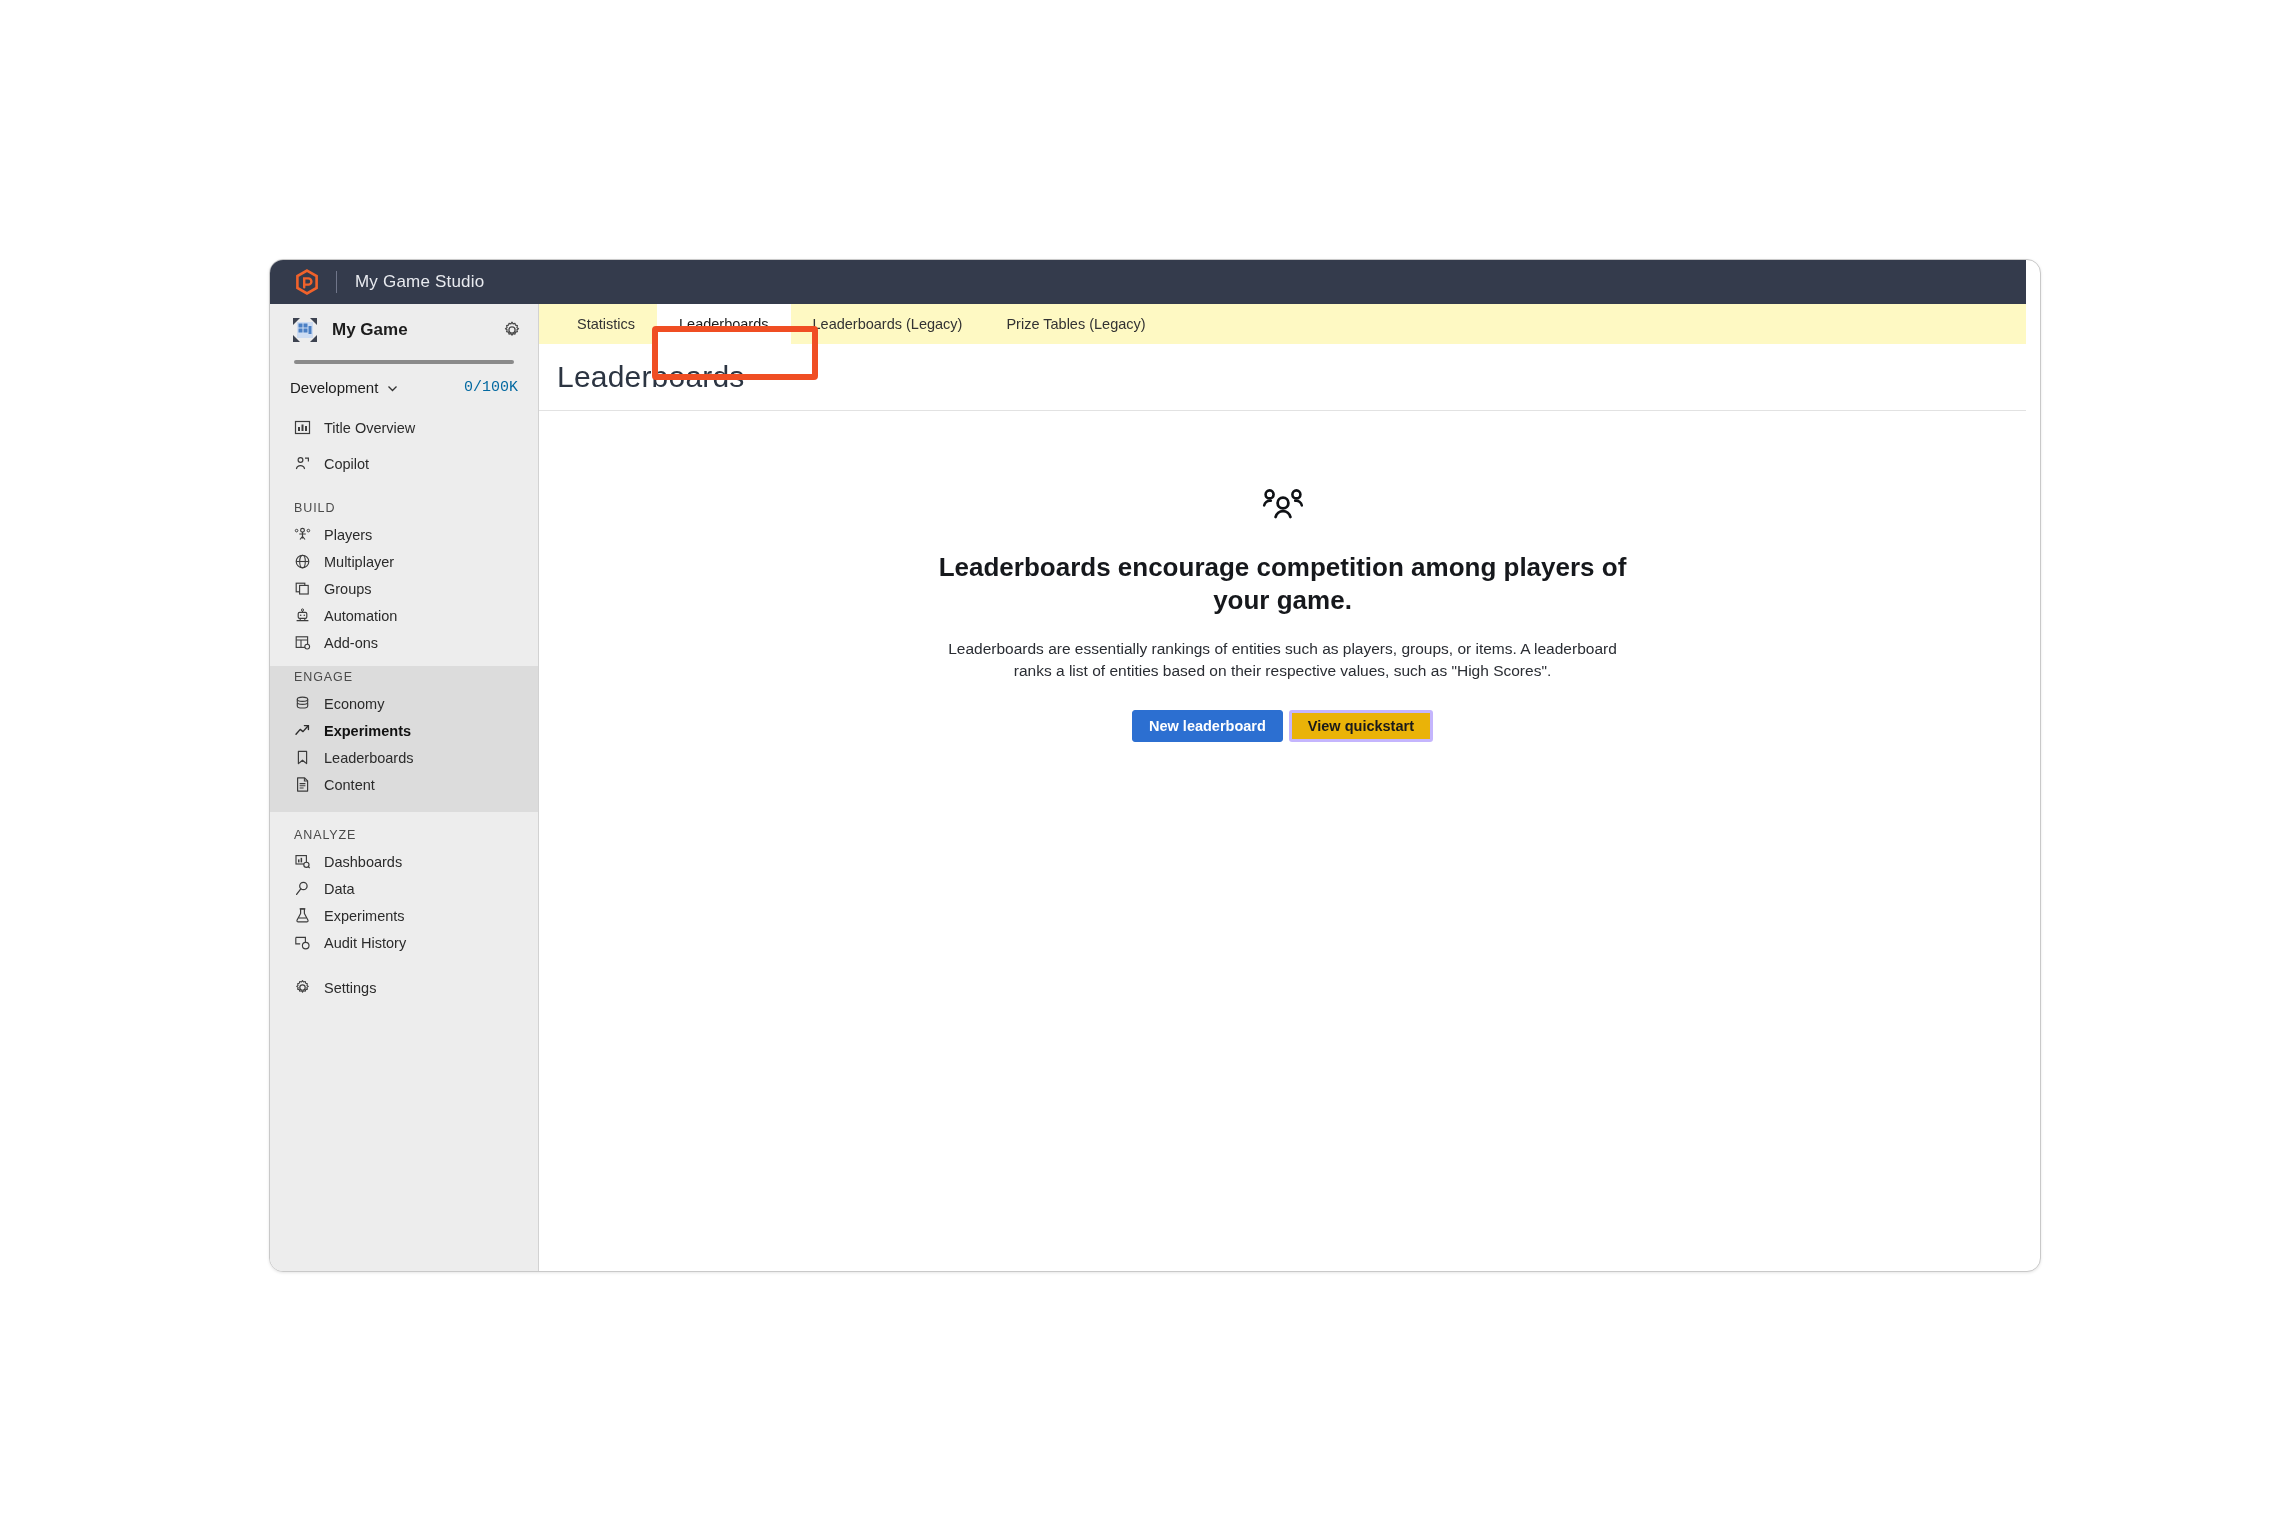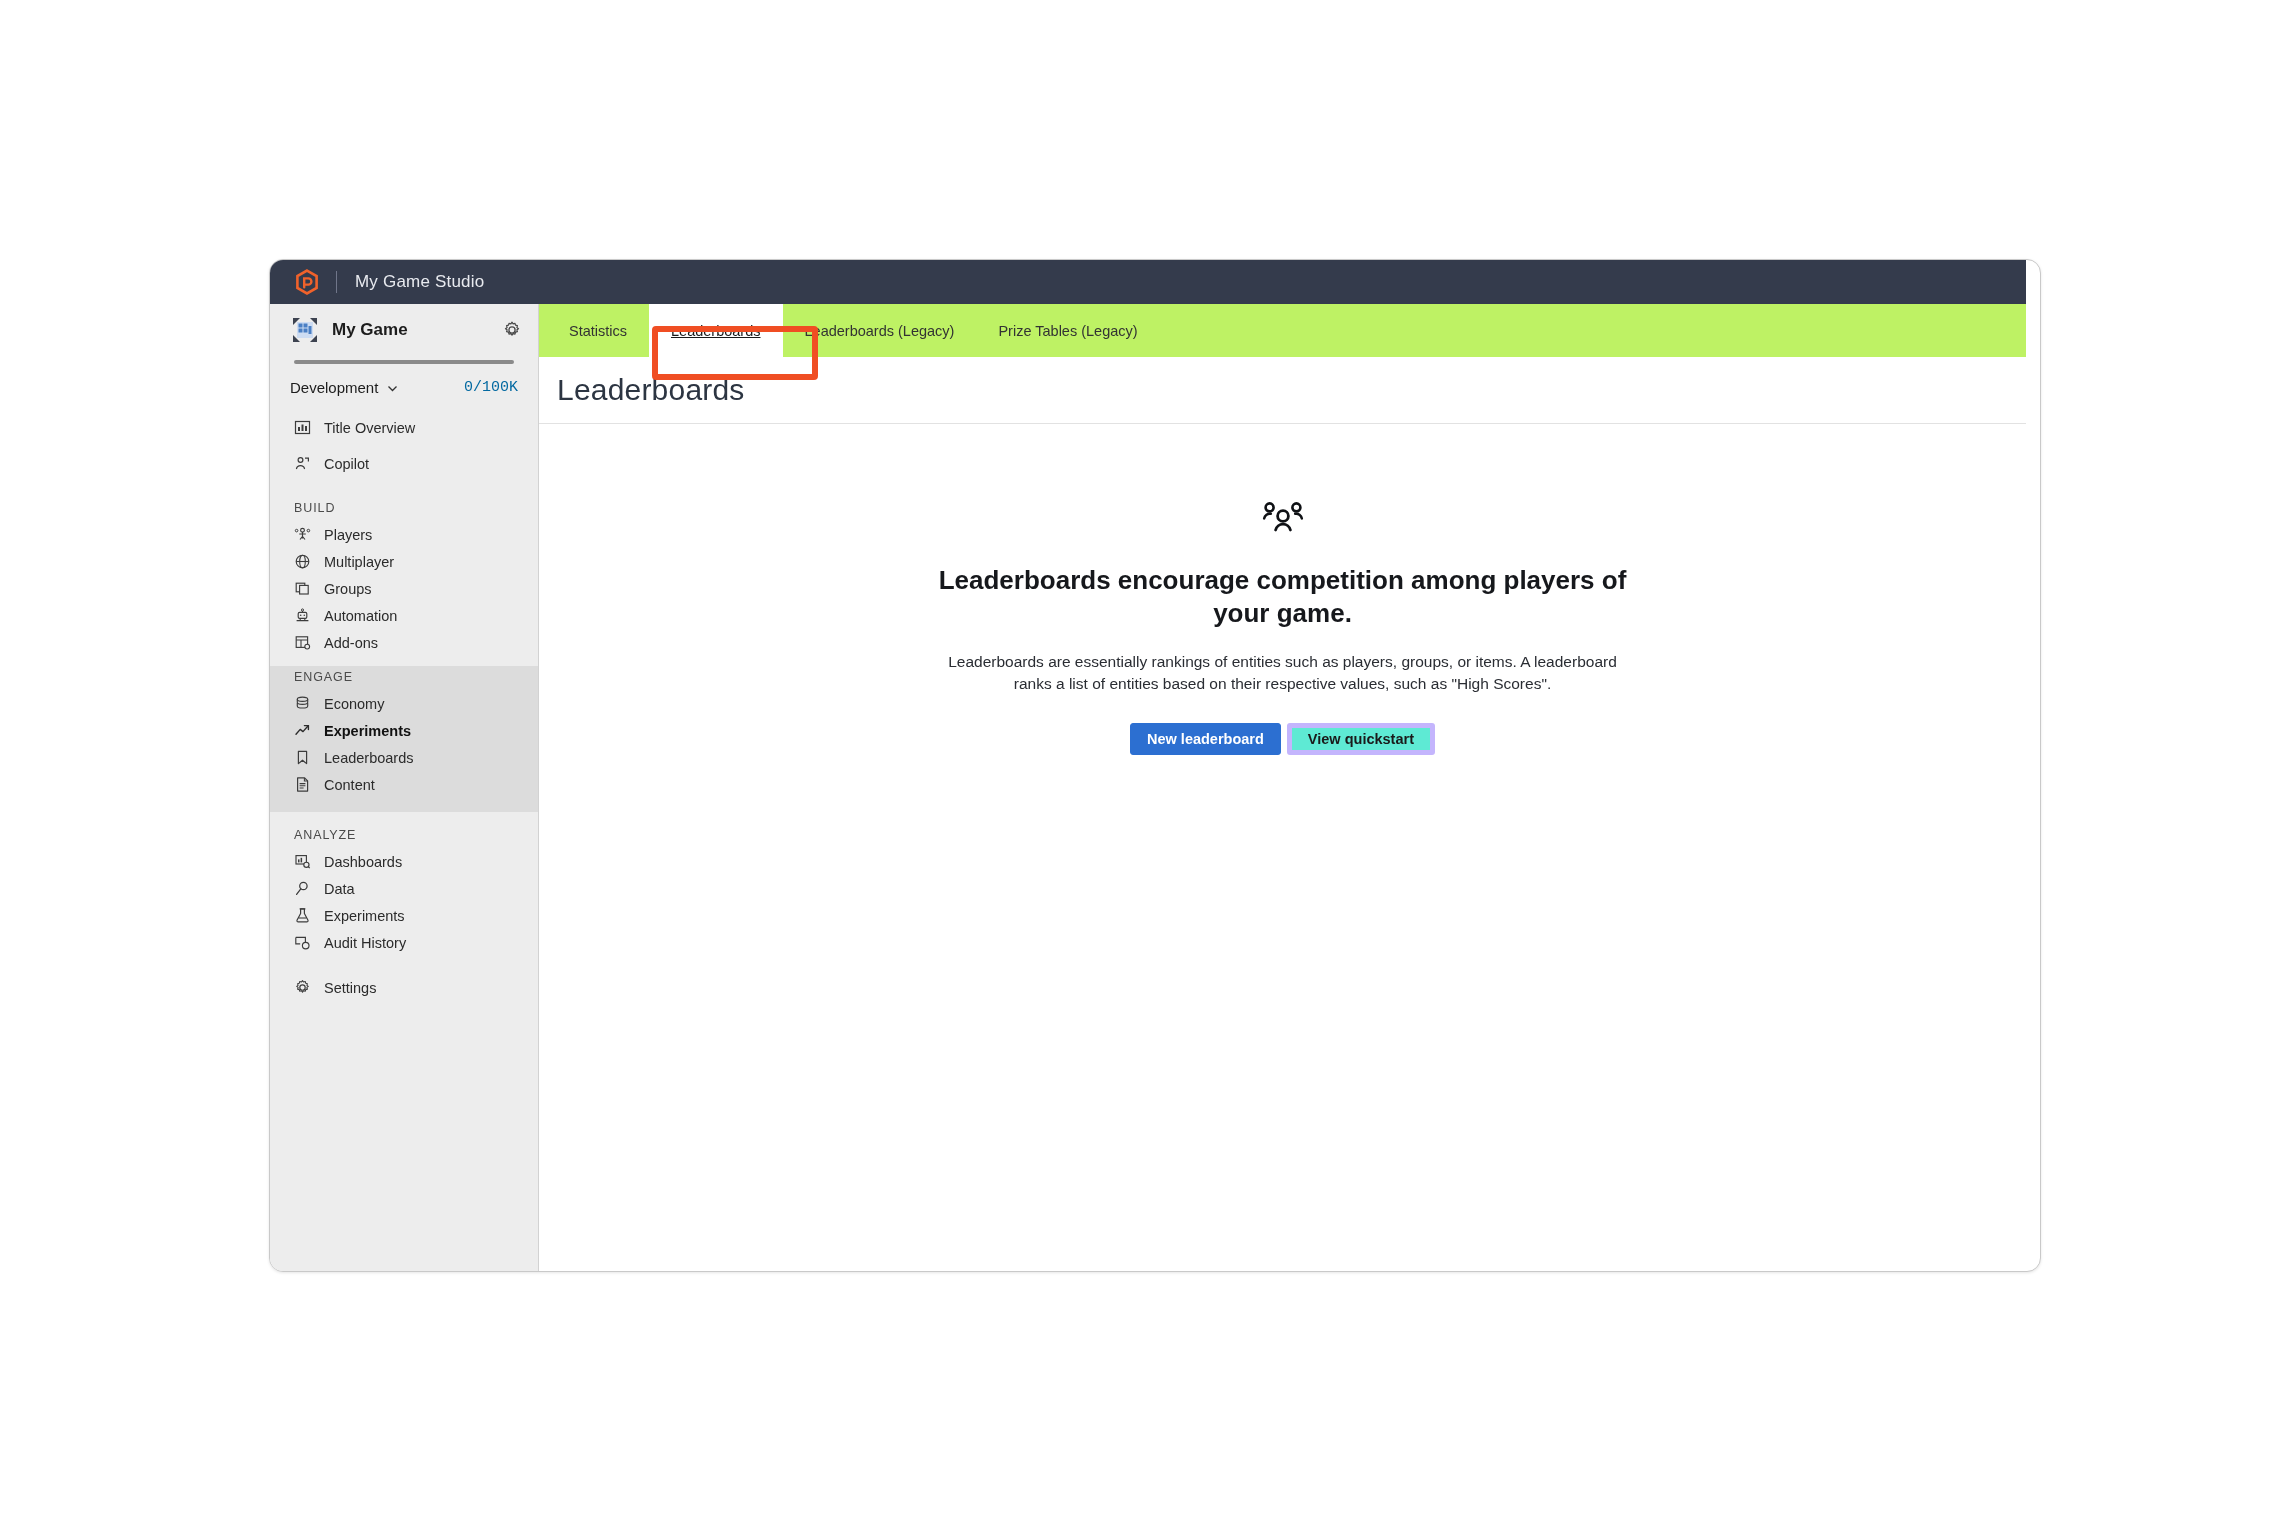--- a/index.html
+++ b/index.html
@@ -92,23 +92,23 @@
   .nav-item.active .lbl { font-weight: bold; color: #111; }
   .nav-sep { height: 9px; }
 
   
   #main {
     position: absolute; left: 269px; top: 44px;
     width: 1487px; height: 969px;
     background: #ffffff;
   }
   #tabbar {
-    height: 53px; background: #bef264;
+    height: 40px; background: #fef9c3;
     display: flex; align-items: stretch;
-    padding-left: 8px;
+    padding-left: 16px;
   }
   .tab {
     display: flex; align-items: center; justify-content: center;
     padding: 0 22px; font-size: 14.5px; color: #333;
     cursor: pointer; white-space: nowrap;
   }
   .tab.selected {
     background: #ffffff; color: #1a1a1a;
   }
   .tab.selected .tab-label { text-decoration: underline; }
@@ -138,21 +138,21 @@
     font-size: 15.5px; color: #2a2d33; line-height: 1.45;
   }
   #empty-actions { margin-top: 28px; display: flex; gap: 6px; }
   .btn {
     height: 32px; padding: 0 16px; border-radius: 3px;
     font-size: 14.5px; font-weight: bold; cursor: pointer;
     display: flex; align-items: center; justify-content: center;
     white-space: nowrap;
   }
   .btn.primary { background: #2c6fd1; color: #ffffff; border: 1px solid #2c6fd1; }
-  .btn.secondary { background: #5eead4; color: #1a1a1a; border: 5px solid #c4b5fd; }
+  .btn.secondary { background: #eab308; color: #1a1a1a; border: 3px solid #c4b5fd; }
 
   
   #tab-highlight {
     position: absolute;
     left: 382px; top: 66px;
     width: 166px; height: 54px;
     border: 6px solid #f04e23;
     border-radius: 4px;
     pointer-events: none;
   }

